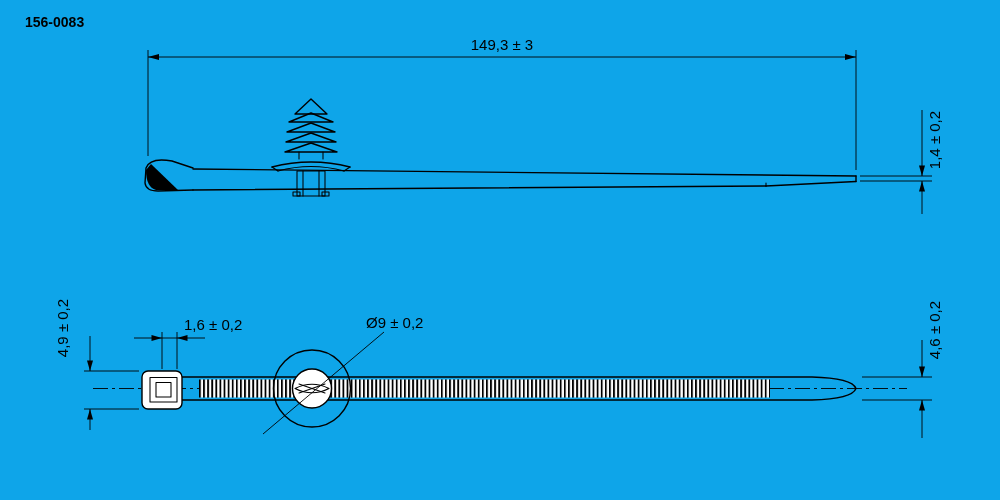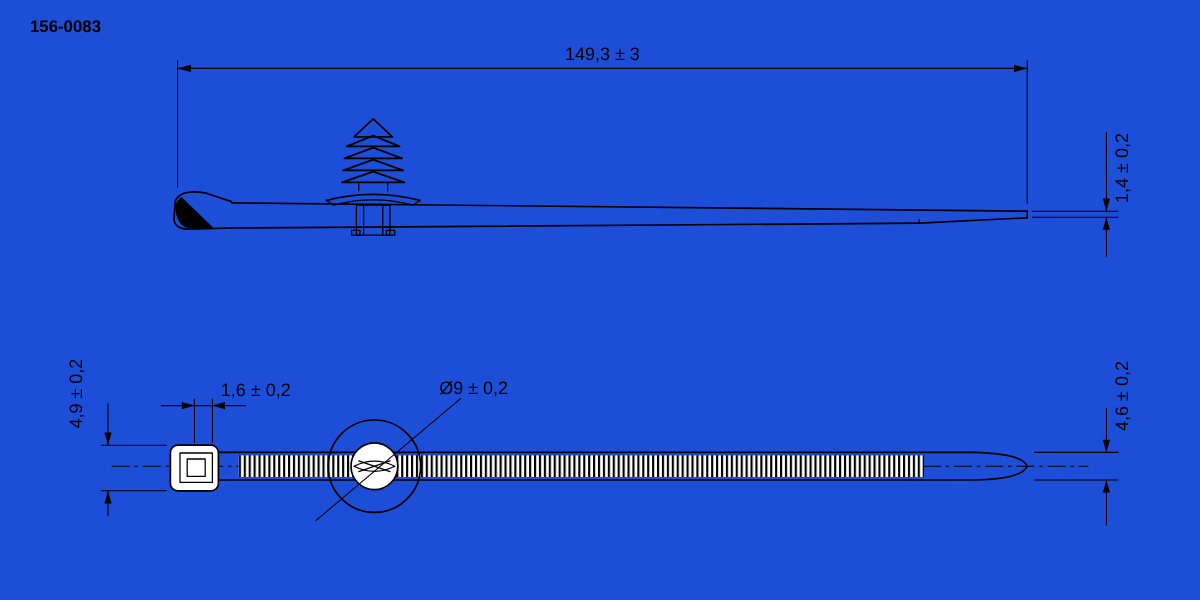--- a/index.html
+++ b/index.html
@@ -1,16 +1,16 @@
 <!DOCTYPE html>
 <html><head>
 <meta charset="utf-8">
 <style>
   html,body{margin:0;padding:0;background:#ffffff;}
-  .page{position:relative;width:1000px;height:500px;background:#1d4ed8;font-family:"Liberation Sans",sans-serif;overflow:hidden;}
+  .page{position:relative;width:1000px;height:500px;background:#0ea5e9;font-family:"Liberation Sans",sans-serif;overflow:hidden;}
   svg{display:block;}
   text{fill:#000000;}
   .dim-text{font-size:15px;}
   .part-no{font-size:14px;font-weight:bold;}
   .obj{stroke:#000000;stroke-width:1.4;fill:none;stroke-linecap:round;stroke-linejoin:round;}
   .obj-thin{stroke:#000000;stroke-width:1.05;fill:none;stroke-linecap:round;stroke-linejoin:round;}
   .dim{stroke:#000000;stroke-width:0.9;fill:none;}
   .arrow{fill:#000000;stroke:none;}
   .centerline{stroke:#000000;stroke-width:0.9;fill:none;stroke-dasharray:15 4 3 4;}
   .whitefill{fill:#ffffff;stroke:#000000;stroke-width:1.4;stroke-linejoin:round;}

